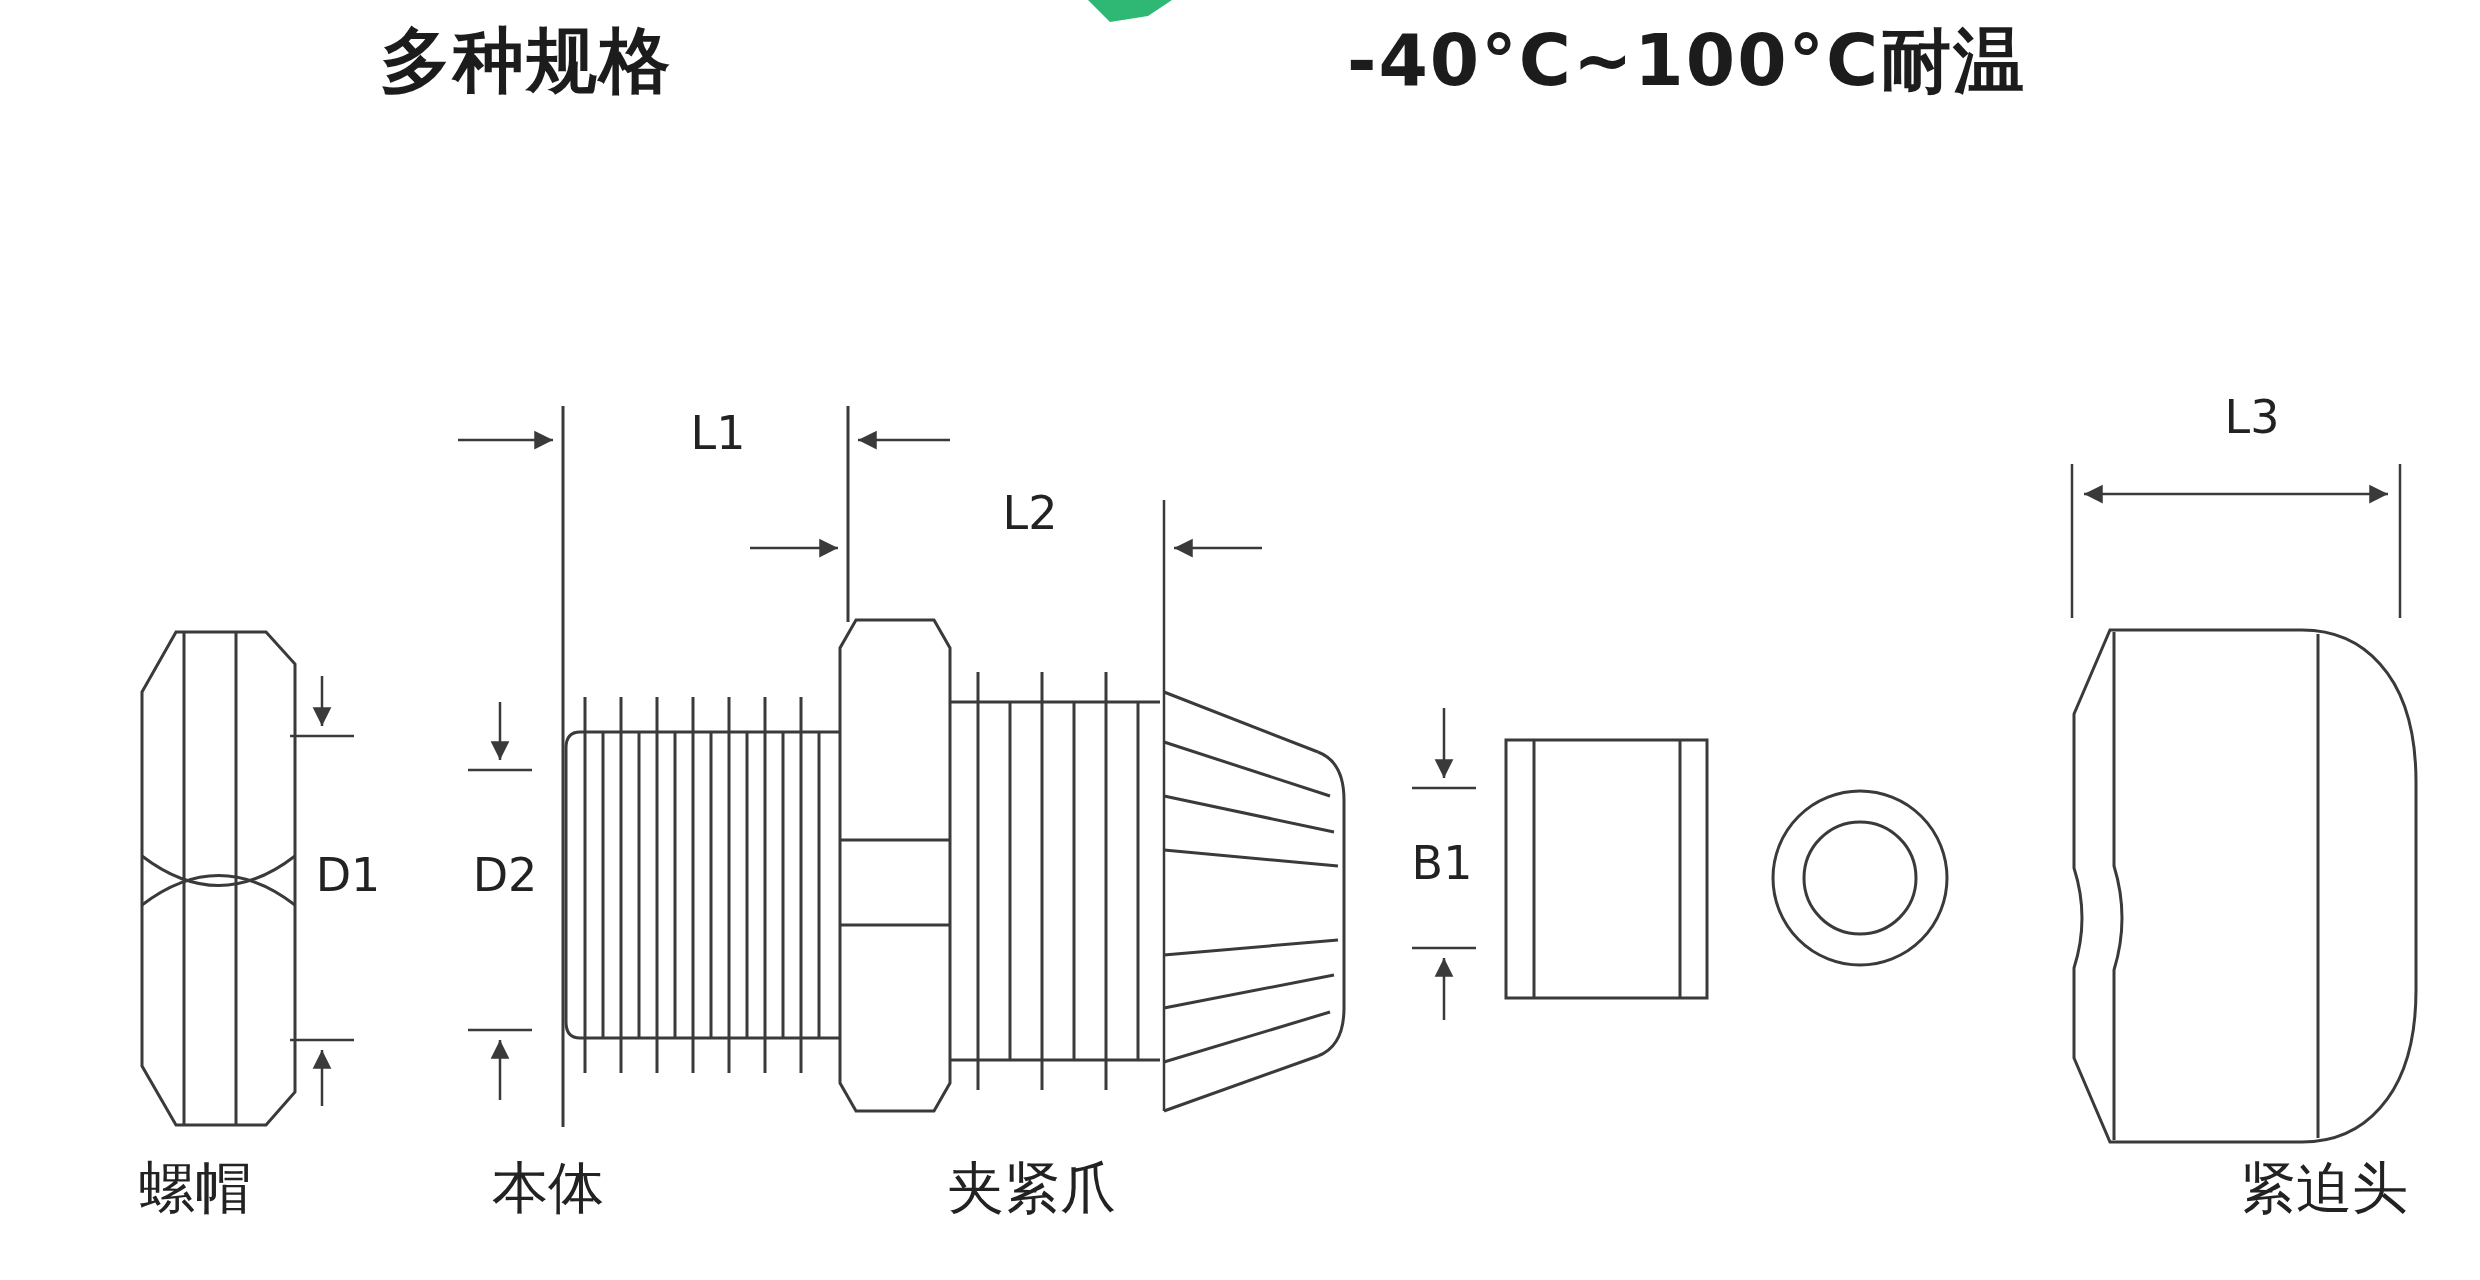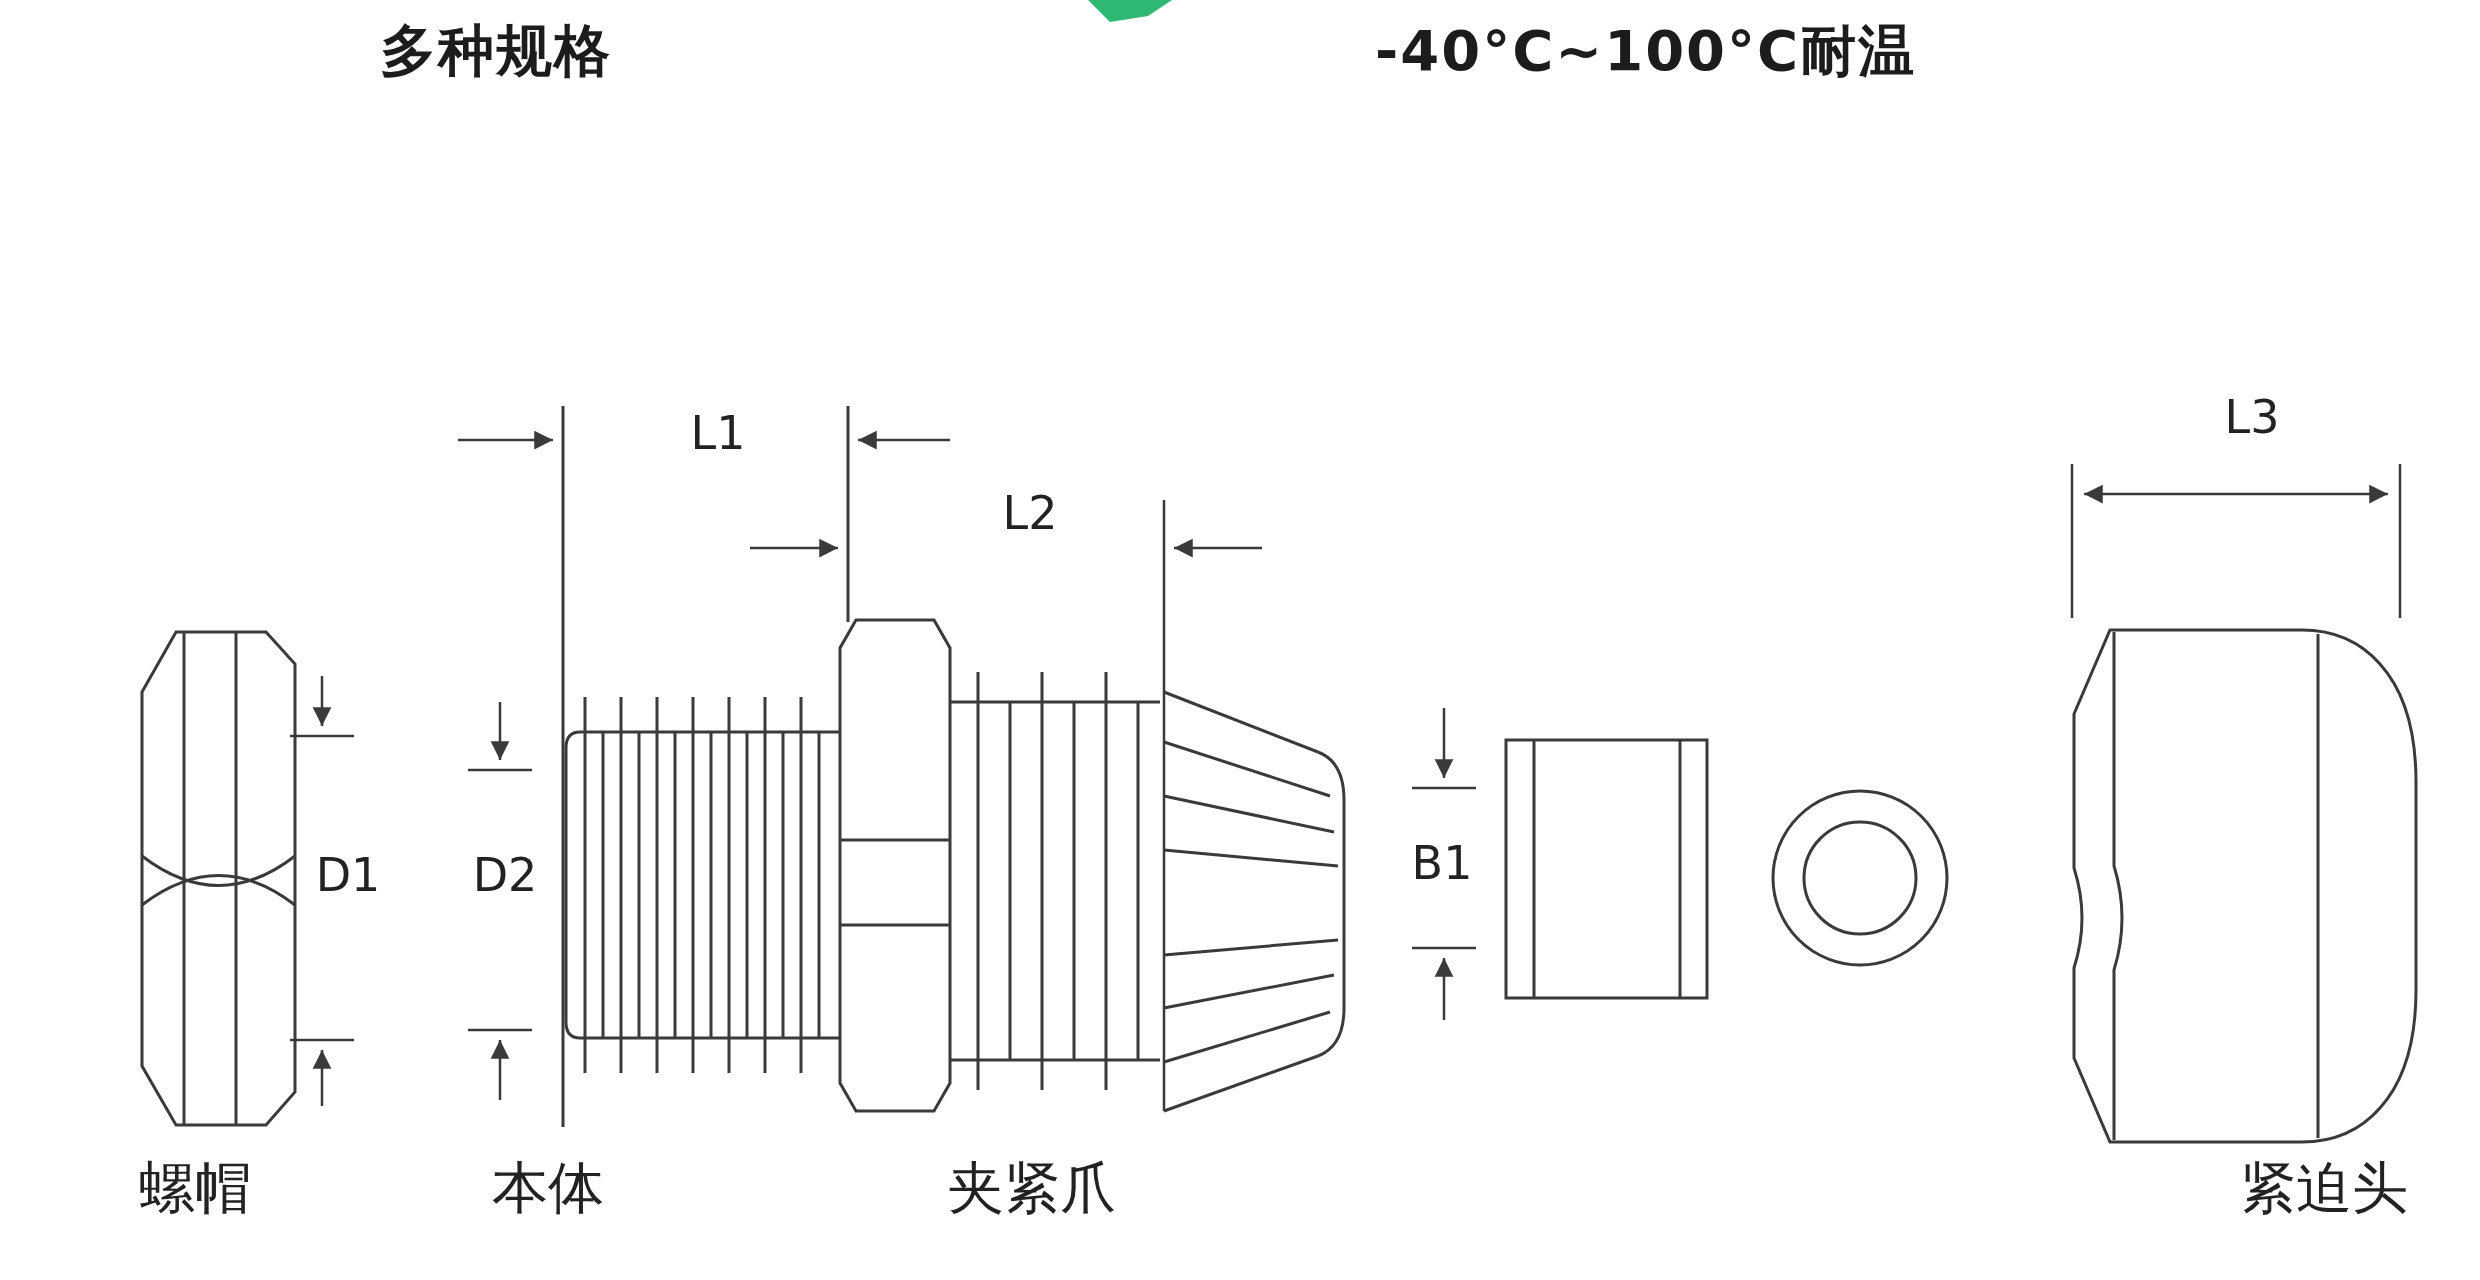--- a/index.html
+++ b/index.html
@@ -6,28 +6,28 @@
   #page{
     position:relative;
     width:2480px;height:1280px;
     background:#ffffff;
     overflow:hidden;
     font-family:"DejaVu Sans","Liberation Sans",sans-serif;
   }
   .title{
     position:absolute;
     top:14px;
-    font-size:56px;
+    font-size:71px;
     font-weight:600;
     color:#1c1c1c;
     letter-spacing:2px;
     white-space:nowrap;
   }
   #title-left{left:380px;}
-  #title-right{left:1375px;}
+  #title-right{left:1347px;}
   svg{position:absolute;left:0;top:0;}
   svg text{
     font-family:"DejaVu Sans","Liberation Sans",sans-serif;
     fill:#222222;
   }
   .dim-label{font-size:46px;}
   .part-label{font-size:56px;}
 </style>
 </head>
 <body>

